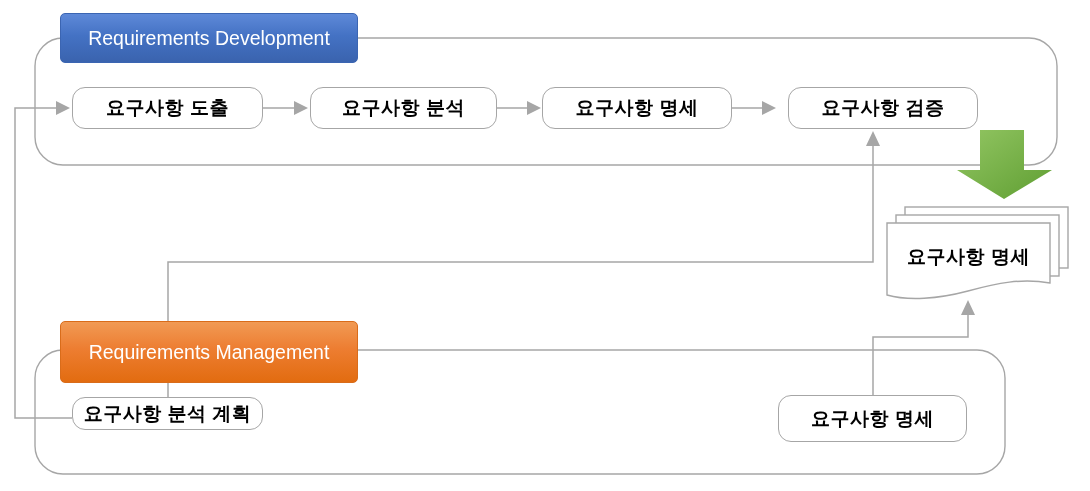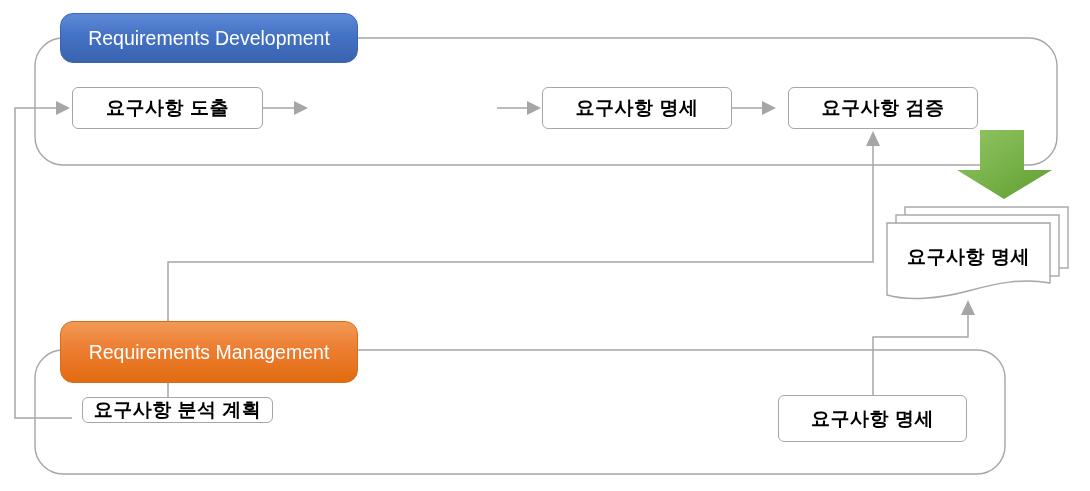--- a/index.html
+++ b/index.html
@@ -8,30 +8,30 @@
     width:1090px;height:491px;
     background:#ffffff;
     font-family:"Liberation Sans","DejaVu Sans",sans-serif;
     overflow:hidden;
   }
   .layer{position:absolute;left:0;top:0;}
   .proc-box{
     position:absolute;
     background:#ffffff;
     border:1.6px solid #a6a6a6;
-    border-radius:6px;
+    border-radius:13px;
     display:flex;align-items:center;justify-content:center;
     font-weight:bold;font-size:19px;color:#000000;
     letter-spacing:0.5px;
     box-sizing:border-box;
     z-index:3;
   }
   .badge{
     position:absolute;
-    border-radius:13px;
+    border-radius:5px;
     display:flex;align-items:center;justify-content:center;
     font-size:19.5px;color:#ffffff;
     box-sizing:border-box;
     z-index:4;
   }
   .badge-dev{
     background:linear-gradient(180deg,#5e89d8 0%,#4472c4 45%,#3a63ae 100%);
     border:1px solid #3b65b2;
   }
   .badge-mgmt{
@@ -98,28 +98,31 @@
     <g>
       <rect x="905" y="207" width="163" height="61" fill="#ffffff" stroke="#a6a6a6" stroke-width="1.4"></rect>
       <rect x="896" y="215" width="163" height="61" fill="#ffffff" stroke="#a6a6a6" stroke-width="1.4"></rect>
       <path d="M887,223 H1050 V283 C1022,278 997,283 968,291 C938,299 908,301 887,295 Z" fill="#ffffff" stroke="#a6a6a6" stroke-width="1.4"></path>
     </g>
   </svg>
 
   <div class="proc-box" style="left:72px;top:87px;width:191px;height:42px;">
     <span>요구사항 도출</span>
   </div>
+  <div class="proc-box" style="left:310px;top:87px;width:187px;height:42px;">
+    <span>요구사항 분석</span>
+  </div>
   <div class="proc-box" style="left:542px;top:87px;width:190px;height:42px;">
     <span>요구사항 명세</span>
   </div>
   <div class="proc-box" style="left:788px;top:87px;width:190px;height:42px;">
     <span>요구사항 검증</span>
   </div>
 
-  <div class="proc-box" style="left:82px;top:397px;width:191px;height:26px;">
+  <div class="proc-box" style="left:72px;top:397px;width:191px;height:33px;">
     <span>요구사항 분석 계획</span>
   </div>
   <div class="proc-box" style="left:778px;top:395px;width:189px;height:47px;">
     <span>요구사항 명세</span>
   </div>
 
   <div class="badge badge-dev" style="left:60px;top:13px;width:298px;height:50px;">
     <span>Requirements Development</span>
   </div>
   <div class="badge badge-mgmt" style="left:60px;top:321px;width:298px;height:62px;">

